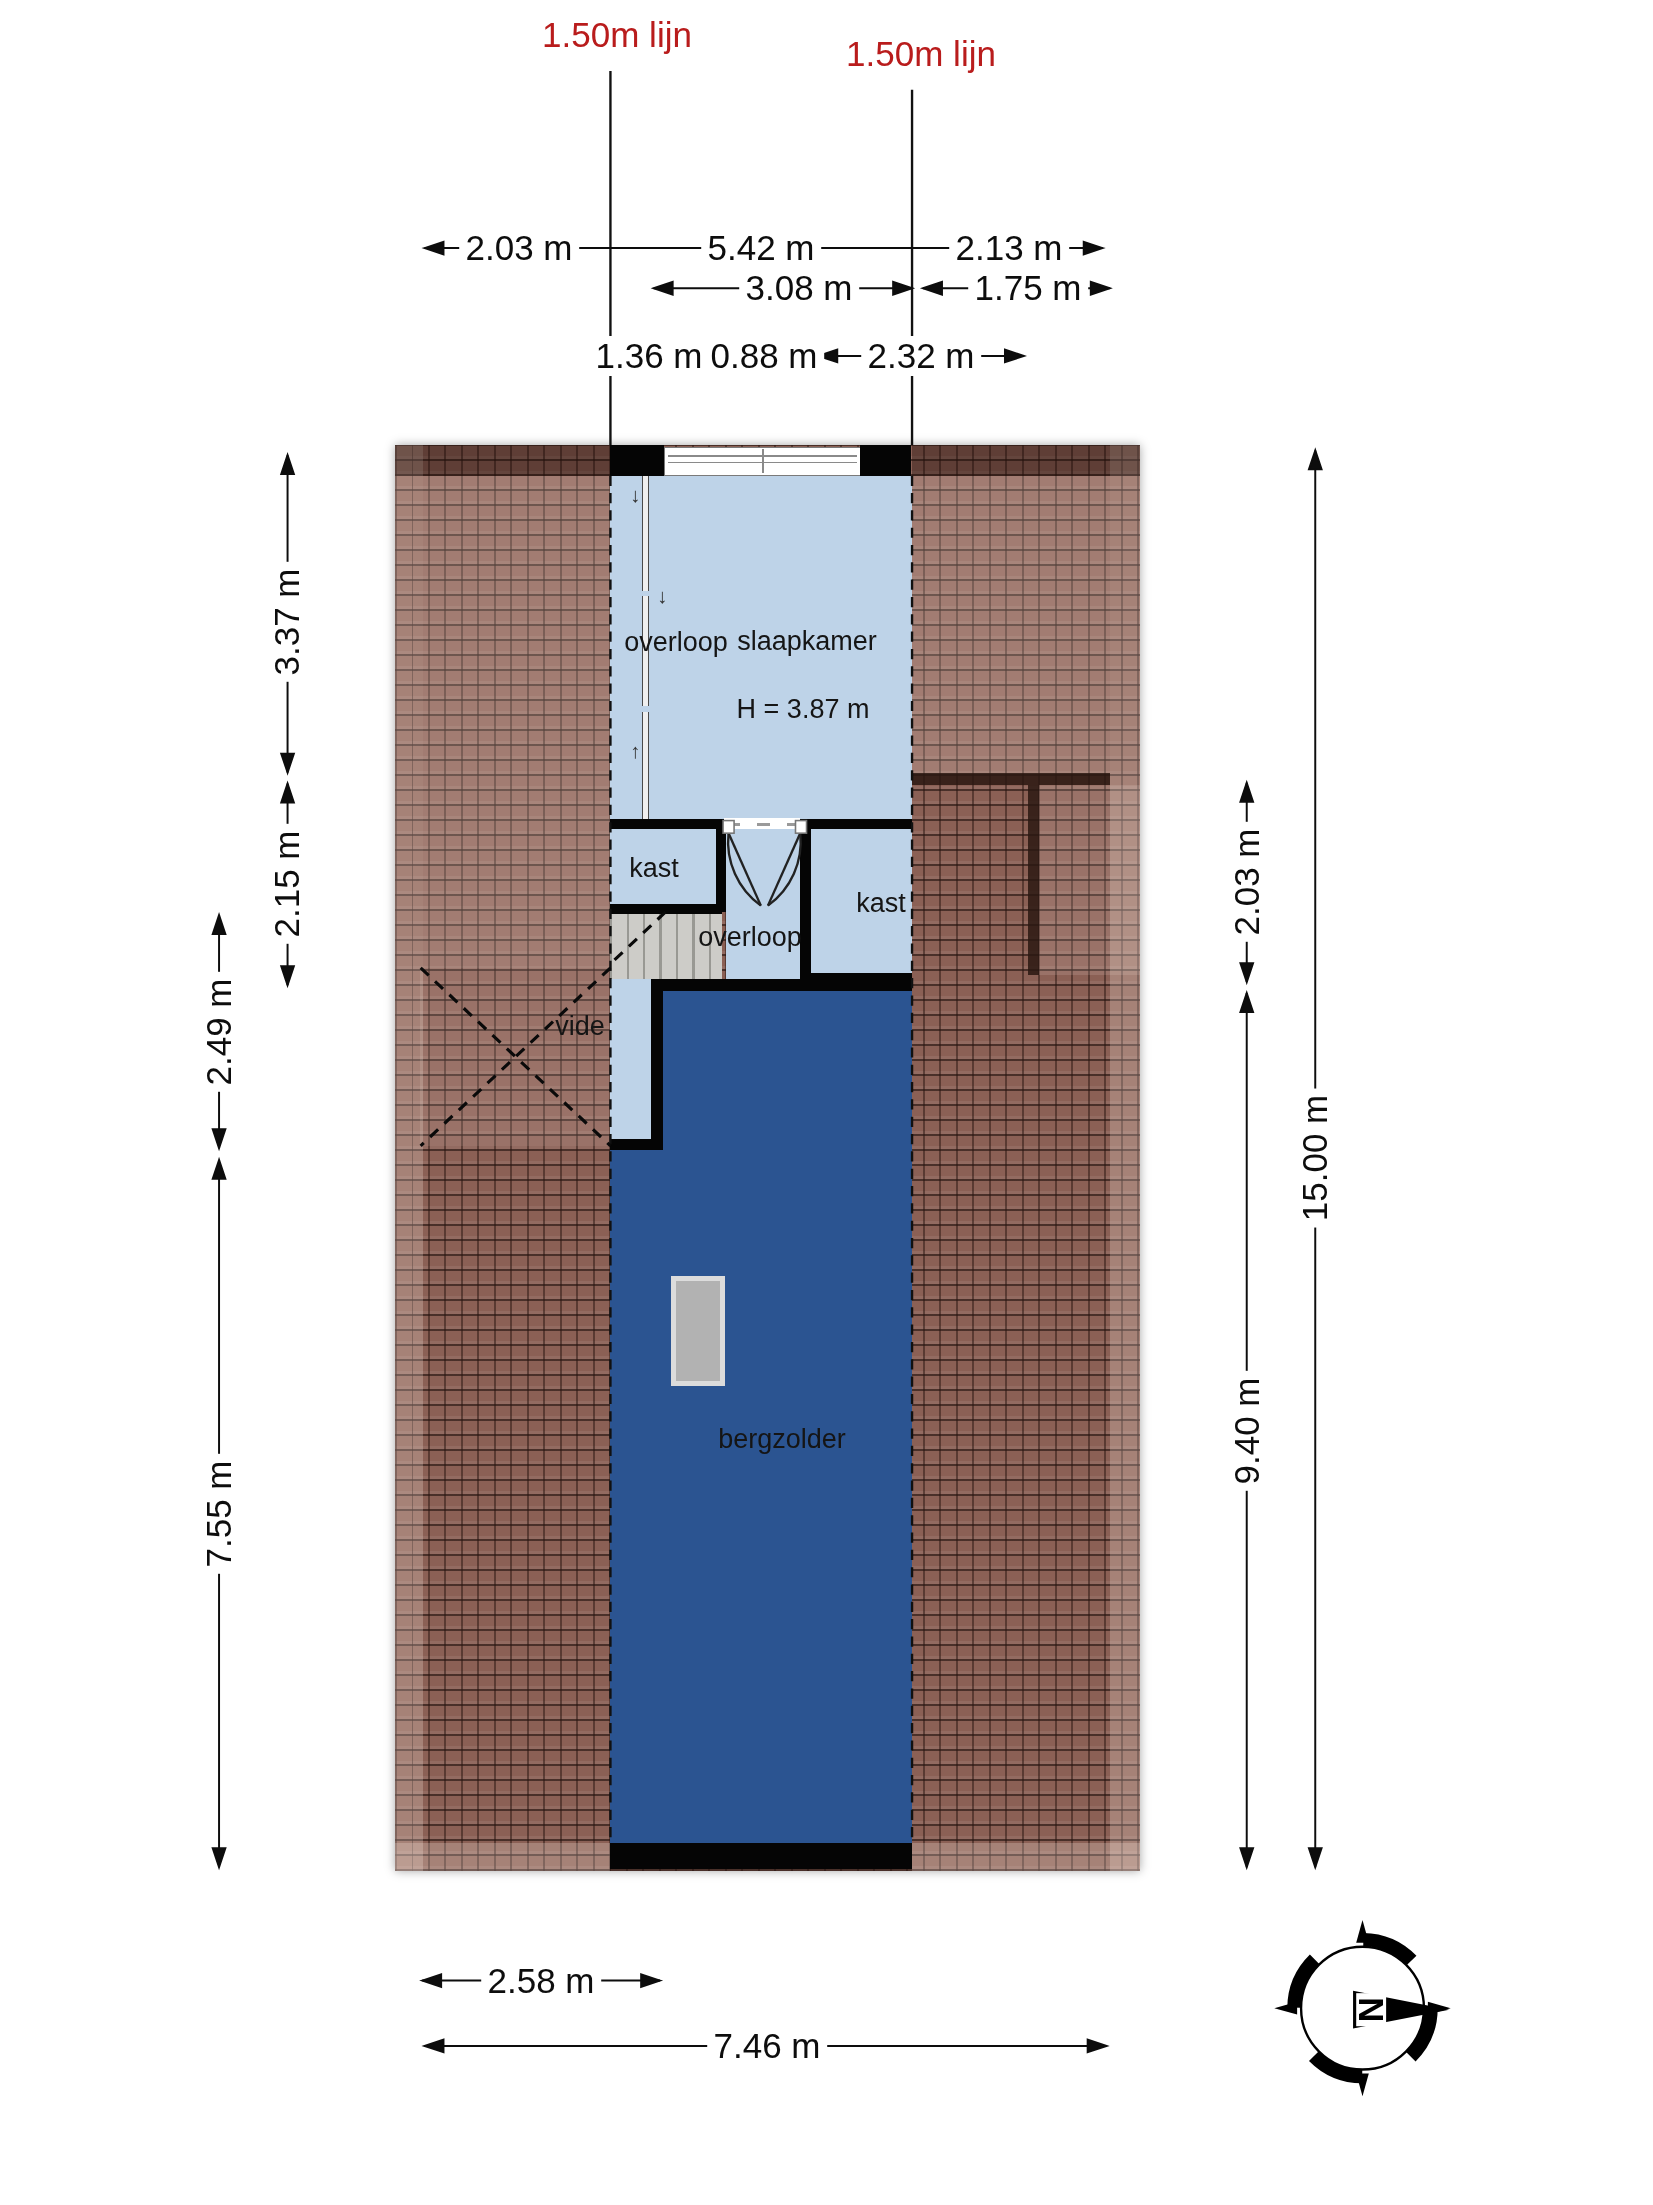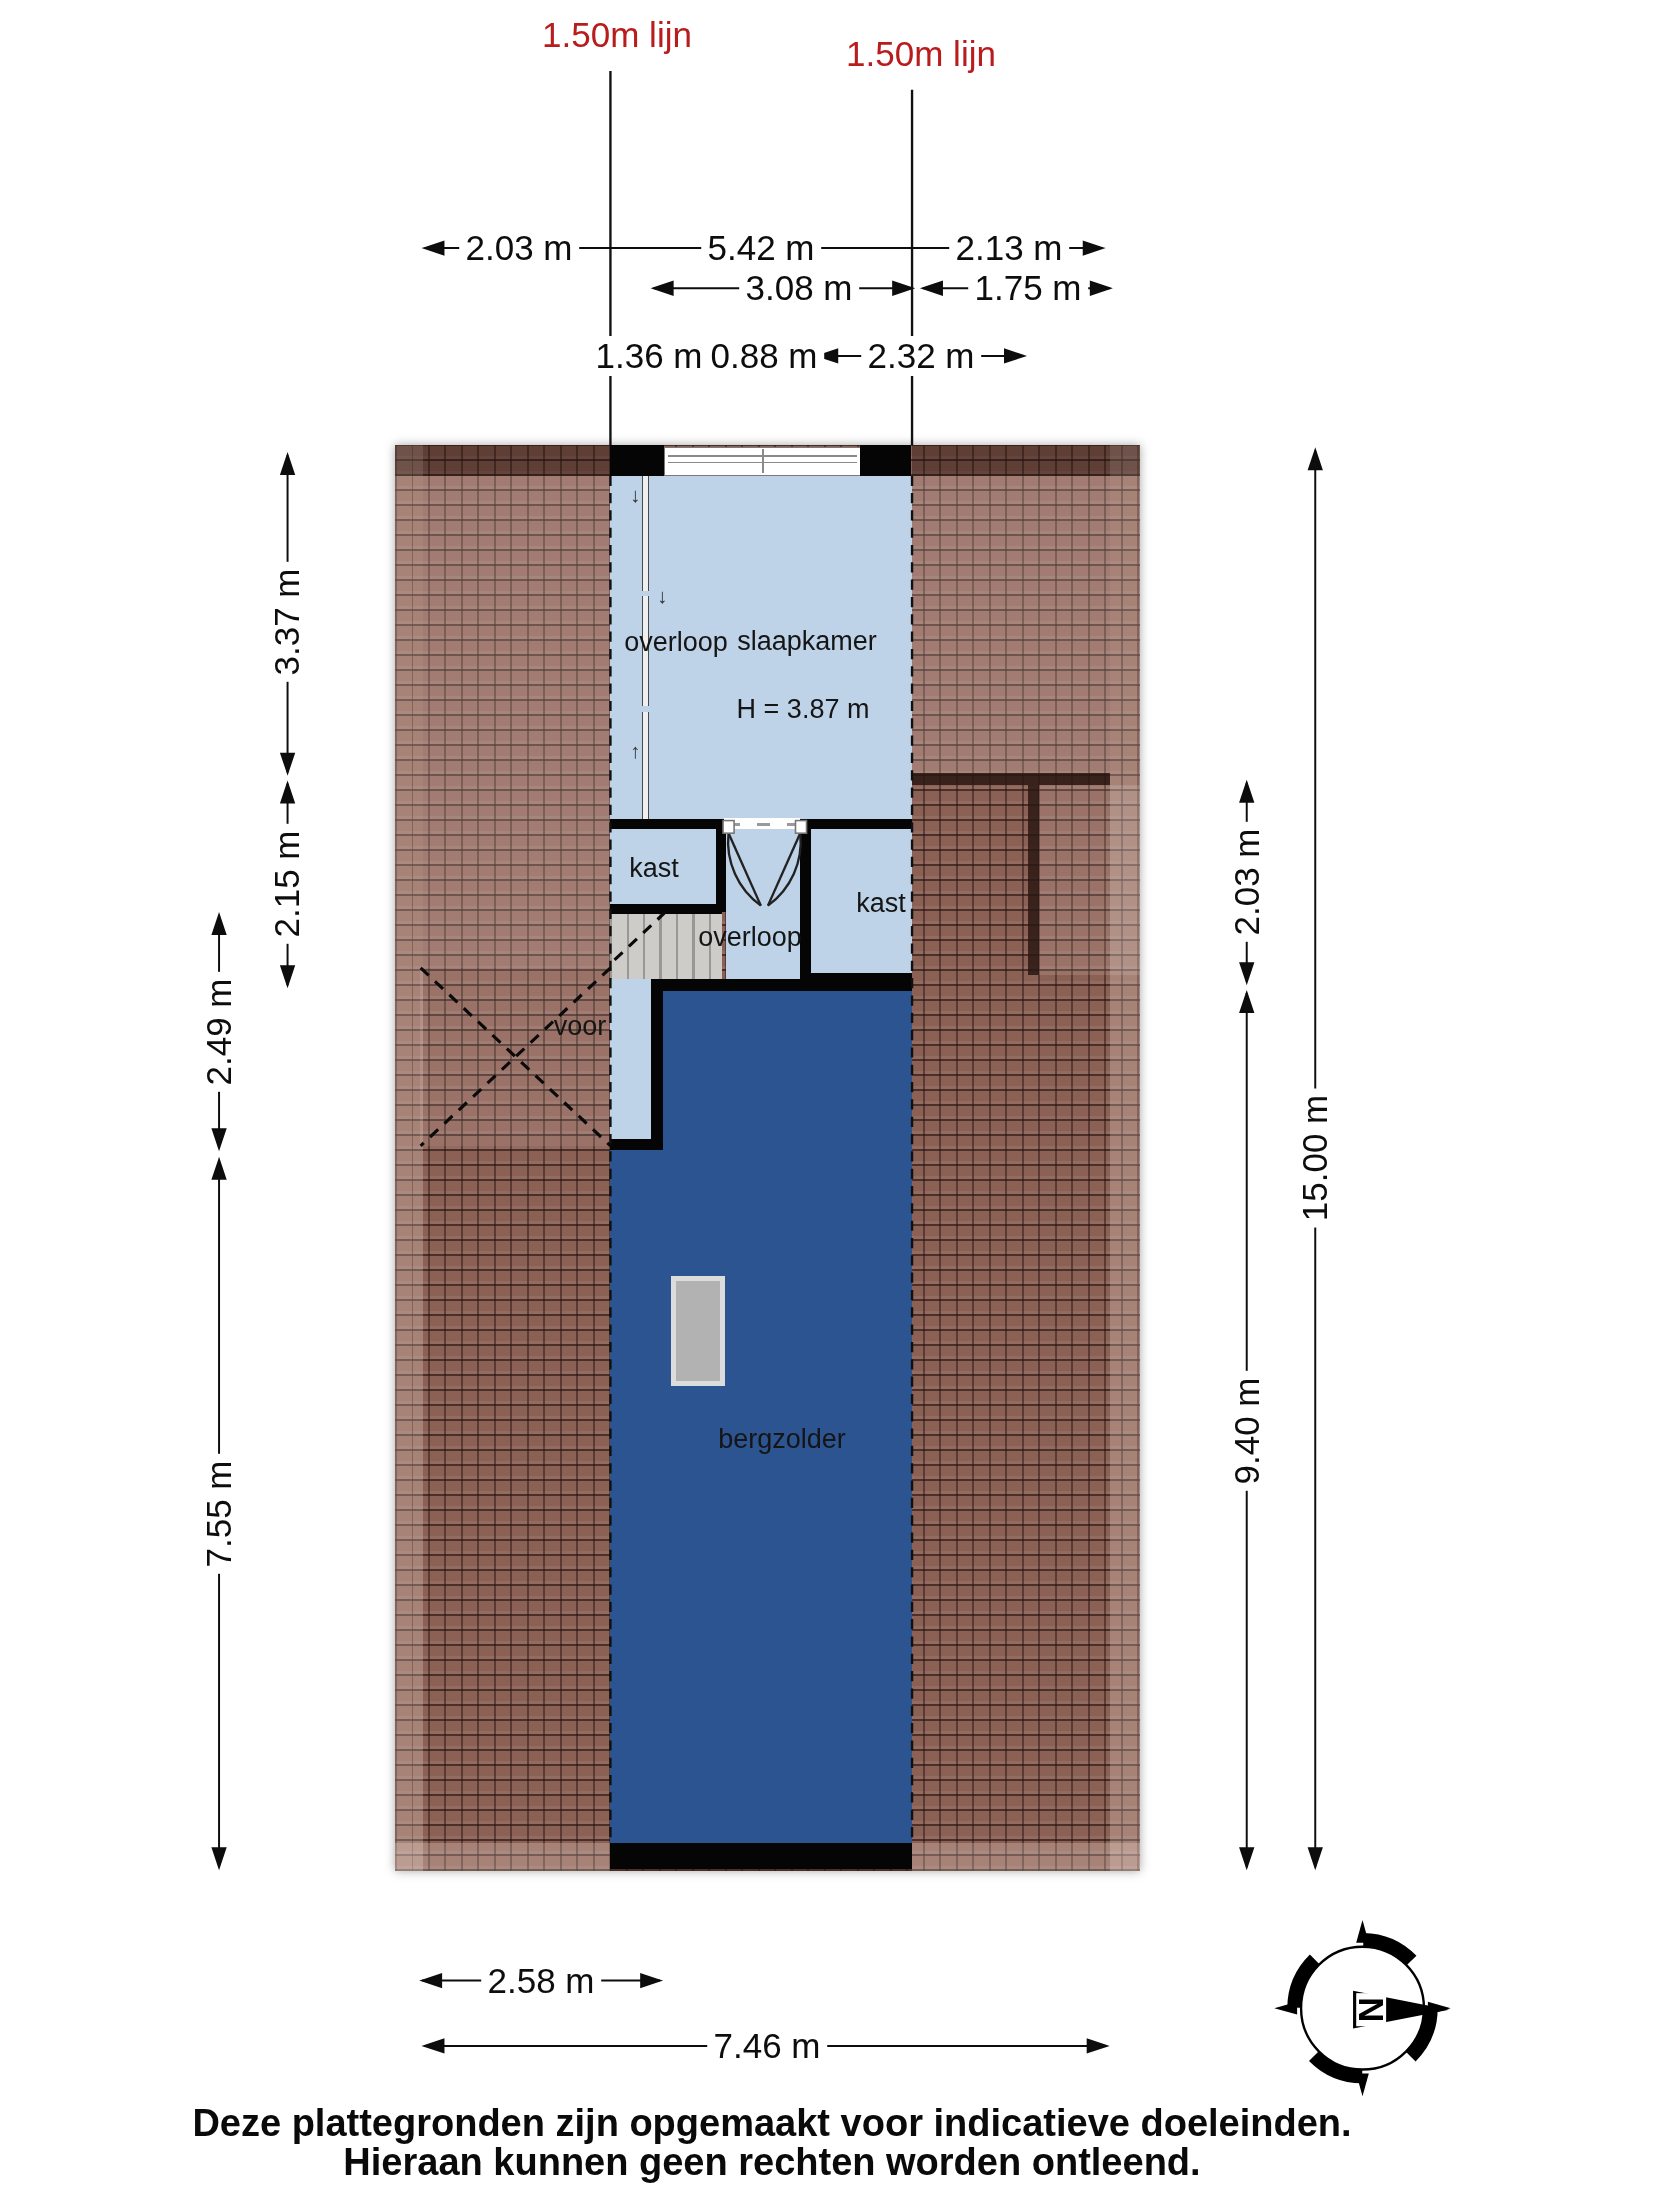--- a/index.html
+++ b/index.html
@@ -207,25 +207,21 @@
 
   <span class="dim" style="left:541px;top:1981px;">2.58 m</span>
   <span class="dim" style="left:767px;top:2046px;">7.46 m</span>
 
   <span class="lbl" style="left:676px;top:642px;">overloop</span>
   <span class="lbl" style="left:807px;top:641px;">slaapkamer</span>
   <span class="lbl" style="left:803px;top:709px;">H = 3.87 m</span>
   <span class="lbl" style="left:654px;top:868px;">kast</span>
   <span class="lbl" style="left:881px;top:903px;">kast</span>
   <span class="lbl" style="left:750px;top:937px;">overloop</span>
-  <span class="lbl" style="left:580px;top:1026px;">voor</span>
+  <span class="lbl" style="left:580px;top:1026px;">vide</span>
   <span class="lbl" style="left:782px;top:1439px;">bergzolder</span>
 
   <span class="tick" style="left:635px;top:495px;">↓</span>
   <span class="tick" style="left:662px;top:596px;">↓</span>
   <span class="tick" style="left:635px;top:751px;">↑</span>
 
-  <div class="footer">
-    <div>Deze plattegronden zijn opgemaakt voor indicatieve doeleinden.</div>
-    <div>Hieraan kunnen geen rechten worden ontleend.</div>
-  </div>
 </div>
 
 
 </body></html>

